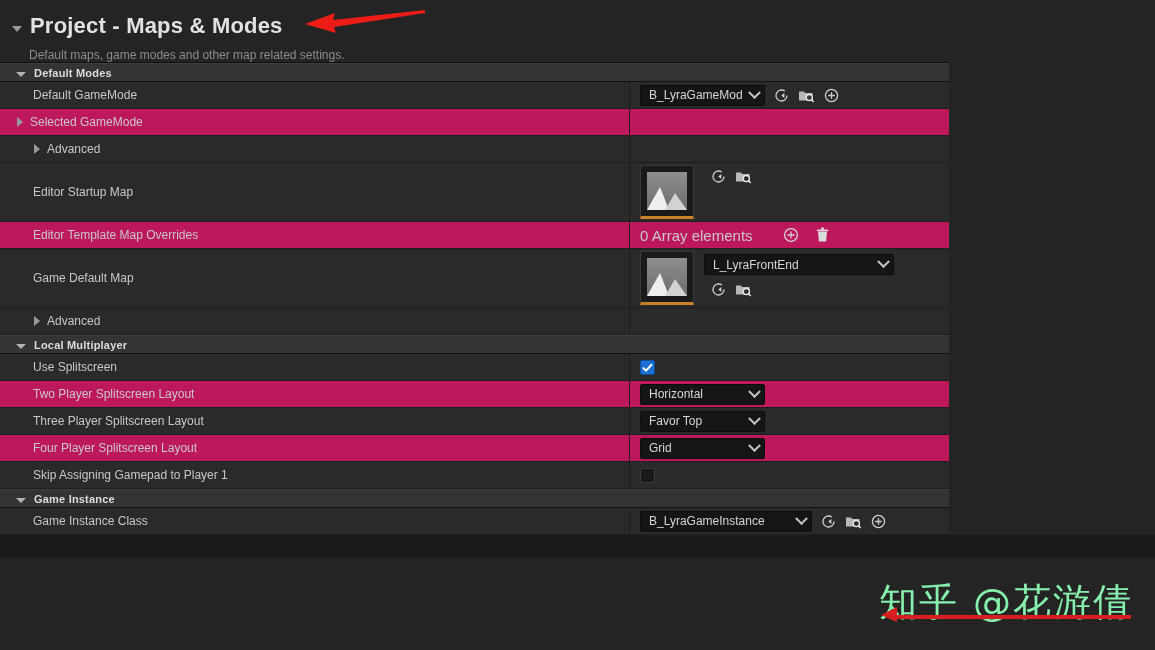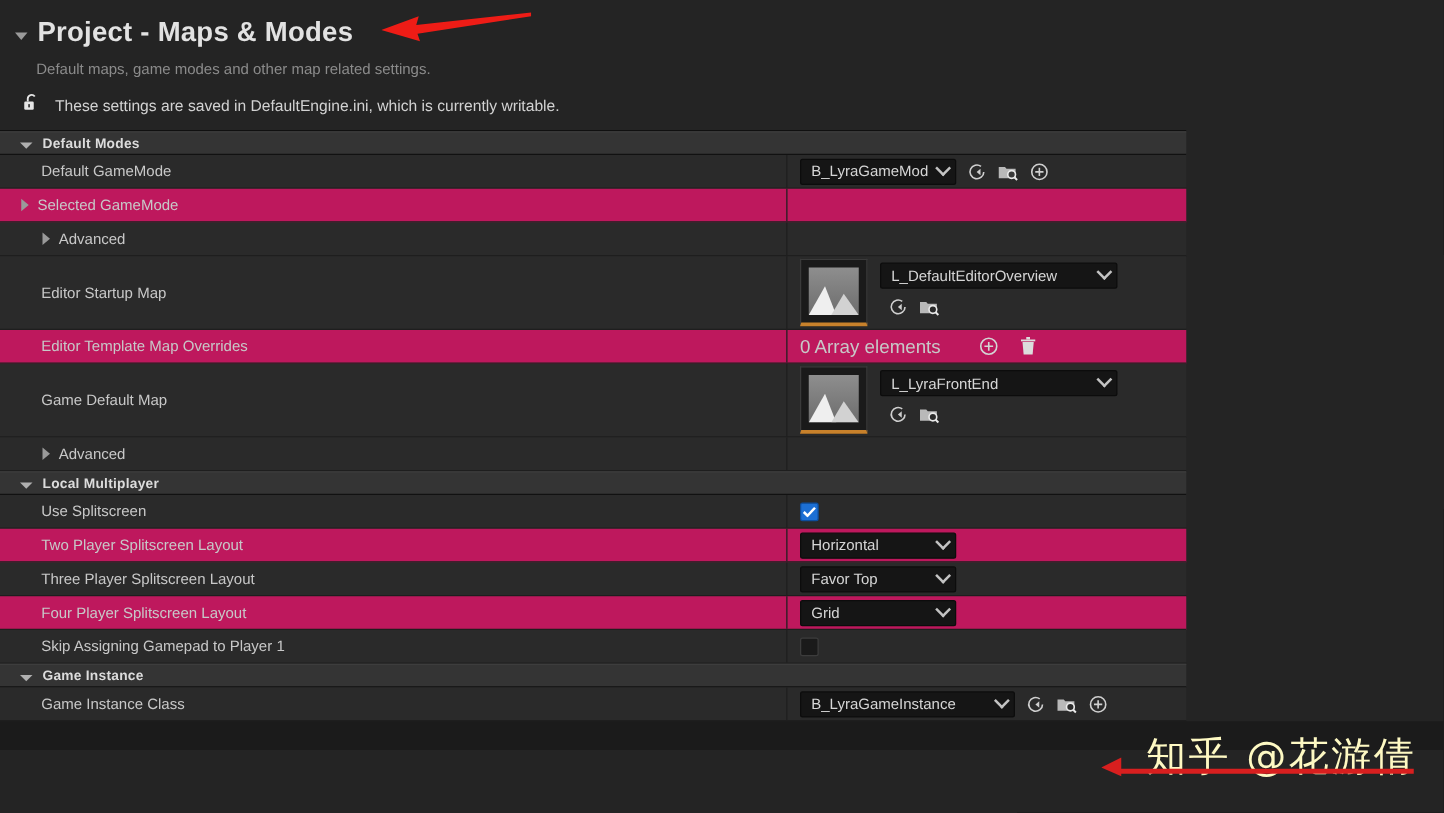--- a/index.html
+++ b/index.html
@@ -165,21 +165,21 @@
   }
   .checkbox.off {
     background: #1a1a1a; border: 1px solid #3c3c3c;
   }
 
   .bottom-fill { background: #1b1b1b; height: 23px; width: 1155px; }
 
   
   .watermark {
     position: absolute; right: 22px; bottom: 22px;
-    font-size: 32px; color: #fef9c3;
+    font-size: 38px; color: #86efac;
     font-family: "DejaVu Sans", sans-serif;
     letter-spacing: 2px;
     white-space: nowrap;
     pointer-events: none;
   }
   .wm-line {
     position: absolute; right: 24px; bottom: 31px;
     width: 236px; height: 4px;
     background: #d81f1f;
     pointer-events: none;
@@ -190,30 +190,20 @@
 <body>
 
 <div id="app">
 
   <div class="header">
     <div class="title-row">
       <div class="tri-down"></div>
       <div class="page-title">Project - Maps &amp; Modes</div>
     </div>
     <div class="page-subtitle">Default maps, game modes and other map related settings.</div>
-    <div class="saved-row">
-      <span>
-        <svg width="15" height="16" viewBox="0 0 15 16">
-          <path d="M4.2 7.2 V5.0 a3.1 3.1 0 0 1 5.6-1.8" fill="none" stroke="#e6e6e6" stroke-width="1.5"></path>
-          <rect x="1.4" y="7.2" width="7.6" height="6.6" rx="1" fill="#e6e6e6"></rect>
-          <rect x="4.6" y="9.3" width="1.3" height="2.6" fill="#2b2b2b"></rect>
-        </svg>
-      </span>
-      <span class="saved-text">These settings are saved in DefaultEngine.ini, which is currently writable.</span>
-    </div>
     <div class="red-arrow">
       <svg width="120" height="26" viewBox="0 0 120 26">
         <path d="M0 16 L30 5 L28 12 L120 2 L120 5 L29 19 L31 25 Z" fill="#ee1c16"></path>
       </svg>
     </div>
   </div>
 
   <div class="table">
 
     <div class="cat-row">
@@ -281,24 +271,20 @@
         <div class="map-block">
           <div class="thumb">
             <div class="thumb-inner">
               <svg width="40" height="30" viewBox="0 0 40 30">
                 <path d="M0 30 L13 7 L22 30 Z" fill="#efefef"></path>
                 <path d="M18 30 L28 13 L40 30 Z" fill="#d2d2d2"></path>
               </svg>
             </div>
           </div>
           <div class="map-right">
-            <div class="combo combo-map">
-              <span class="combo-text">L_DefaultEditorOverview</span>
-              <span class="chev"></span>
-            </div>
             <div class="map-icons">
               <span class="icon-btn">
                 <svg width="15" height="15" viewBox="0 0 15 15">
                   <path d="M13 7.5a5.5 5.5 0 1 1-2.2-4.4" fill="none" stroke="#cfcfcf" stroke-width="1.3"></path>
                   <path d="M7.3 7.5 L10.4 4.9 L10.4 10.1 Z" fill="#cfcfcf"></path>
                 </svg>
               </span>
               <span class="icon-btn">
                 <svg width="17" height="15" viewBox="0 0 17 15">
                   <path d="M1 3.5 h5 l1.2 1.5 h7.3 v7.5 h-13.5 z" fill="#b9b9b9"></path>

